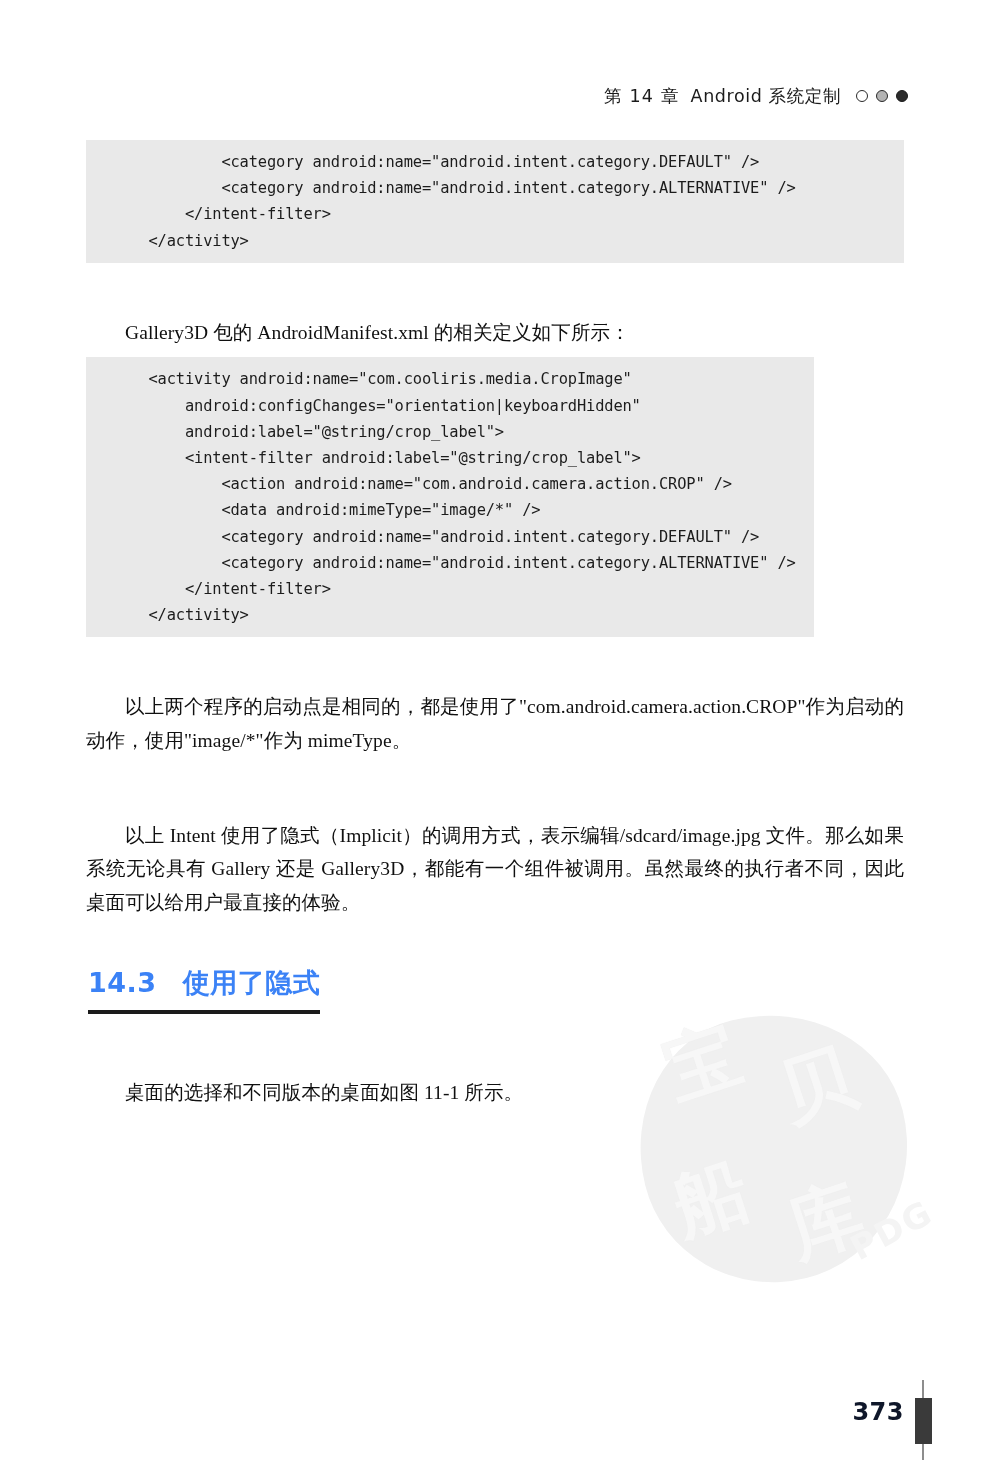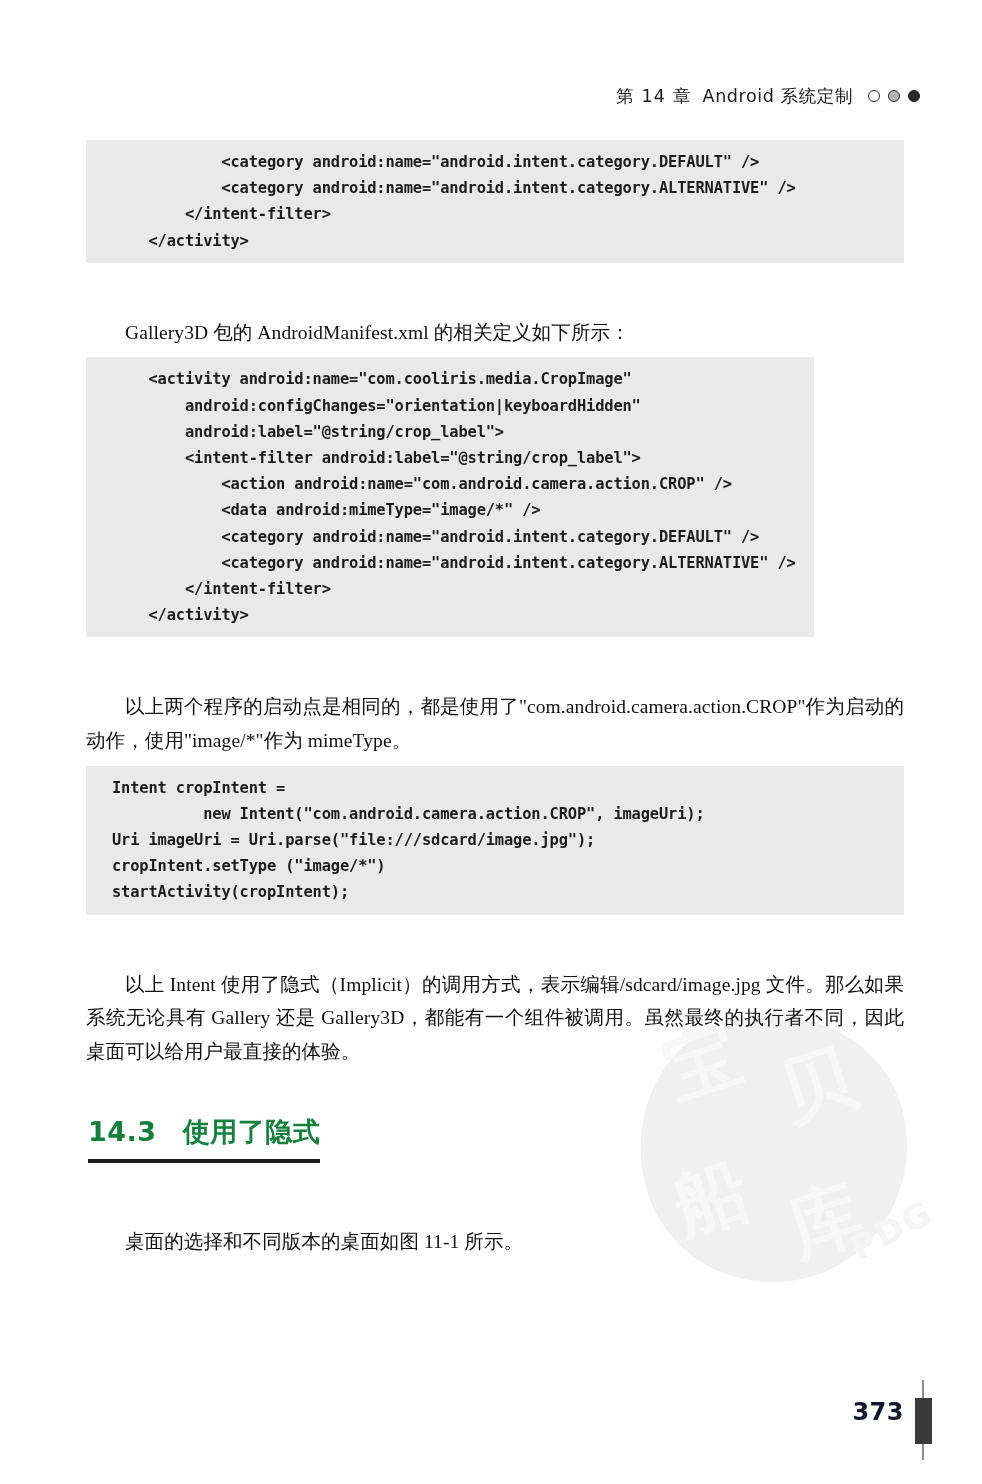--- a/index.html
+++ b/index.html
@@ -20,21 +20,21 @@
     position: absolute;
     inset: 0;
     width: 982px;
     height: 1484px;
   }
 
   
   .header {
     position: absolute;
     top: 84px;
-    right: 62px;
+    right: 74px;
     display: flex;
     align-items: center;
     gap: 11px;
     font-family: "DejaVu Sans", "Liberation Sans", sans-serif;
     font-size: 17.5px;
     letter-spacing: 0.6px;
     color: #1b1b1b;
     white-space: nowrap;
   }
   .header .chapter-label { letter-spacing: 1.2px; }
@@ -67,21 +67,20 @@
     background: #e9e9e9;
     font-family: "DejaVu Sans Mono", "Liberation Mono", monospace;
     font-size: 15.4px;
     line-height: 26.2px;
     color: #1c1c1c;
     white-space: pre;
     padding: 9px 0 9px 0;
     margin: 0;
     position: relative;
     letter-spacing: -0.15px;
-    font-weight: bold;
   }
   .code .ln { display: block; padding-left: 26px; }
 
   .code.block1 { margin: 0 0 0 0; width: 818px; }
   .code.block2 { width: 728px; }
   .code.block3 { width: 818px; }
 
   
   p.body {
     font-family: "Liberation Serif", "DejaVu Serif", serif;
@@ -99,21 +98,21 @@
   .gap-l { height: 22px; }
 
   
   .section {
     margin-top: 46px;
     font-family: "DejaVu Sans", "Liberation Sans", sans-serif;
   }
   .section-title {
     font-size: 27px;
     font-weight: bold;
-    color: #15803d;
+    color: #3b82f6;
     letter-spacing: 0.5px;
     display: flex;
     align-items: baseline;
     gap: 26px;
     padding-left: 2px;
   }
   .section-rule {
     margin-top: 9px;
     width: 232px;
     height: 4px;
@@ -244,21 +243,20 @@
     <div class="gap-m"></div>
     <p class="body indent">Gallery3D 包的 AndroidManifest.xml 的相关定义如下所示：</p>
     <div class="gap-s"></div>
 
     <pre class="code block2"><span class="ln">    &lt;activity android:name="com.cooliris.media.CropImage"</span><span class="ln">        android:configChanges="orientation|keyboardHidden"</span><span class="ln">        android:label="@string/crop_label"&gt;</span><span class="ln">        &lt;intent-filter android:label="@string/crop_label"&gt;</span><span class="ln">            &lt;action android:name="com.android.camera.action.CROP" /&gt;</span><span class="ln">            &lt;data android:mimeType="image/*" /&gt;</span><span class="ln">            &lt;category android:name="android.intent.category.DEFAULT" /&gt;</span><span class="ln">            &lt;category android:name="android.intent.category.ALTERNATIVE" /&gt;</span><span class="ln">        &lt;/intent-filter&gt;</span><span class="ln">    &lt;/activity&gt;</span></pre>
 
     <div class="gap-m"></div>
     <p class="body indent">以上两个程序的启动点是相同的，都是使用了"com.android.camera.action.CROP"作为启动的动作，使用"image/*"作为 mimeType。</p>
     <div class="gap-s"></div>
 
-    <pre class="code block3"><span class="ln">Intent cropIntent =</span><span class="ln">          new Intent("com.android.camera.action.CROP", imageUri);</span><span class="ln">Uri imageUri = Uri.parse("file:///sdcard/image.jpg");</span><span class="ln">cropIntent.setType ("image/*")</span><span class="ln">startActivity(cropIntent);</span></pre>
 
     <div class="gap-m"></div>
     <p class="body indent">以上 Intent 使用了隐式（Implicit）的调用方式，表示编辑/sdcard/image.jpg 文件。那么如果系统无论具有 Gallery 还是 Gallery3D，都能有一个组件被调用。虽然最终的执行者不同，因此桌面可以给用户最直接的体验。</p>
 
     <div class="section">
       <div class="section-title">
         <span>14.3</span>
         <span>使用了隐式</span>
       </div>
       <div class="section-rule"></div>

